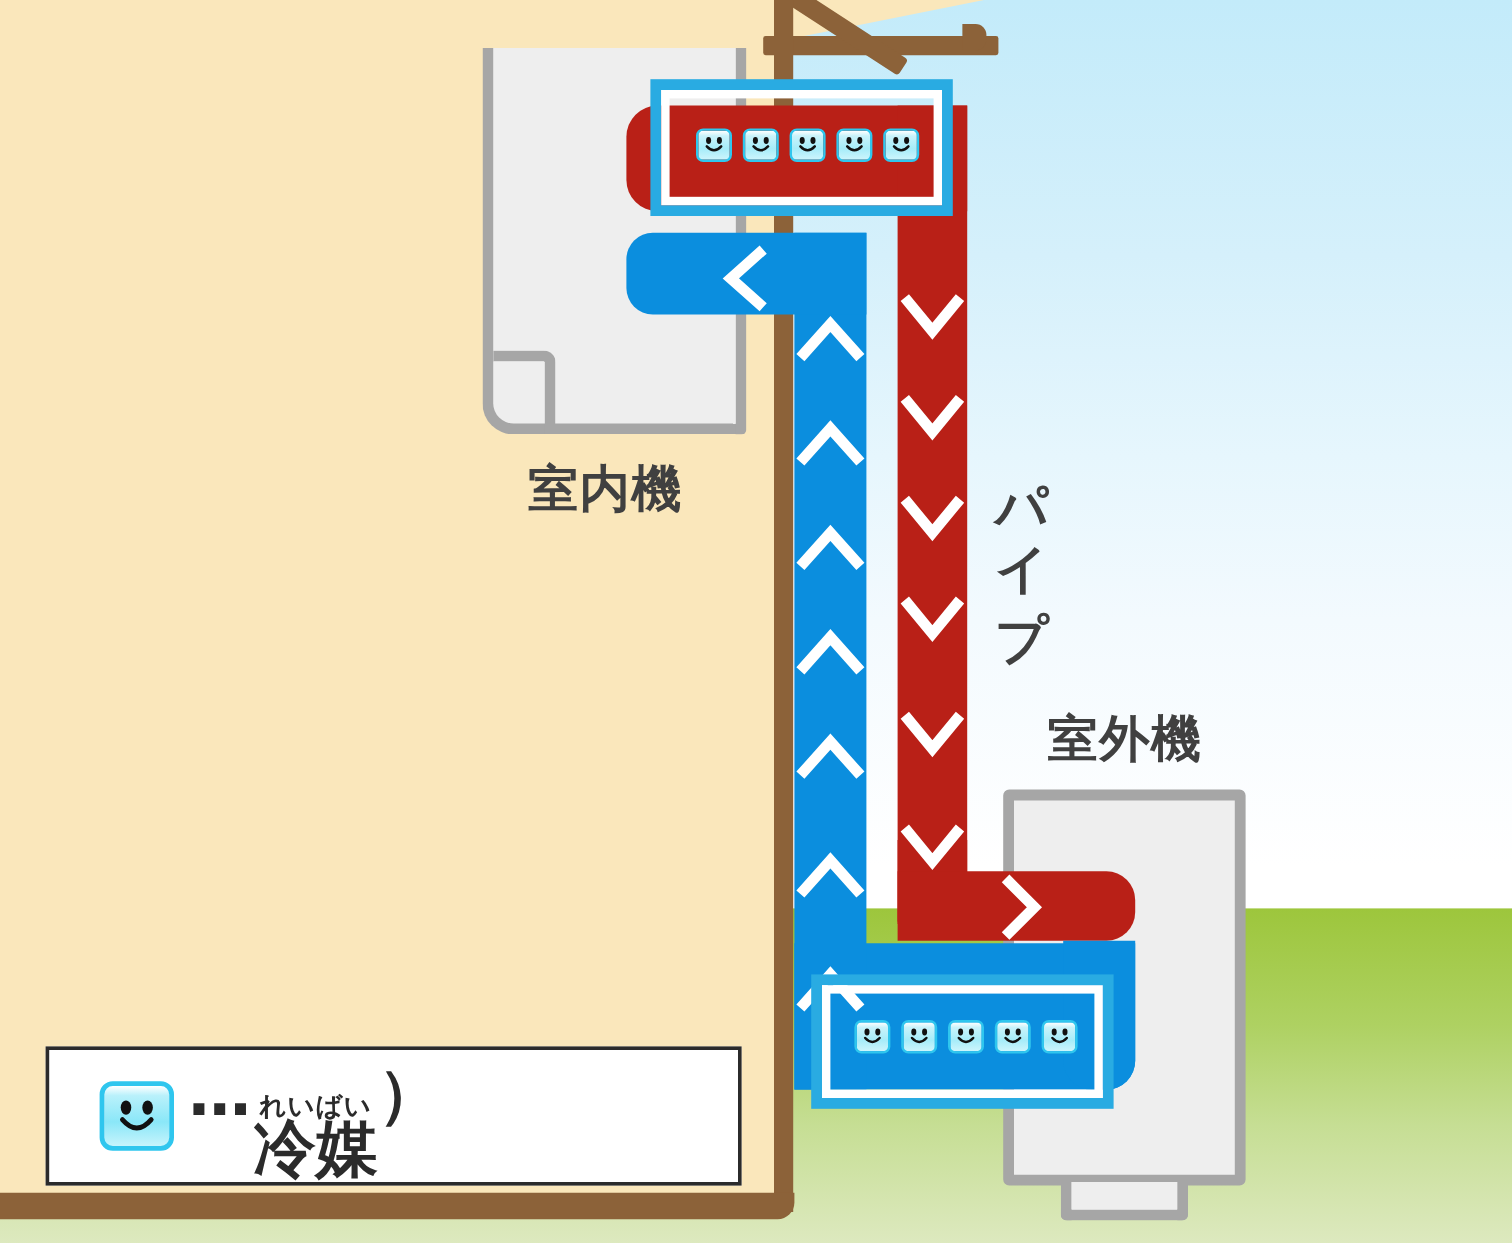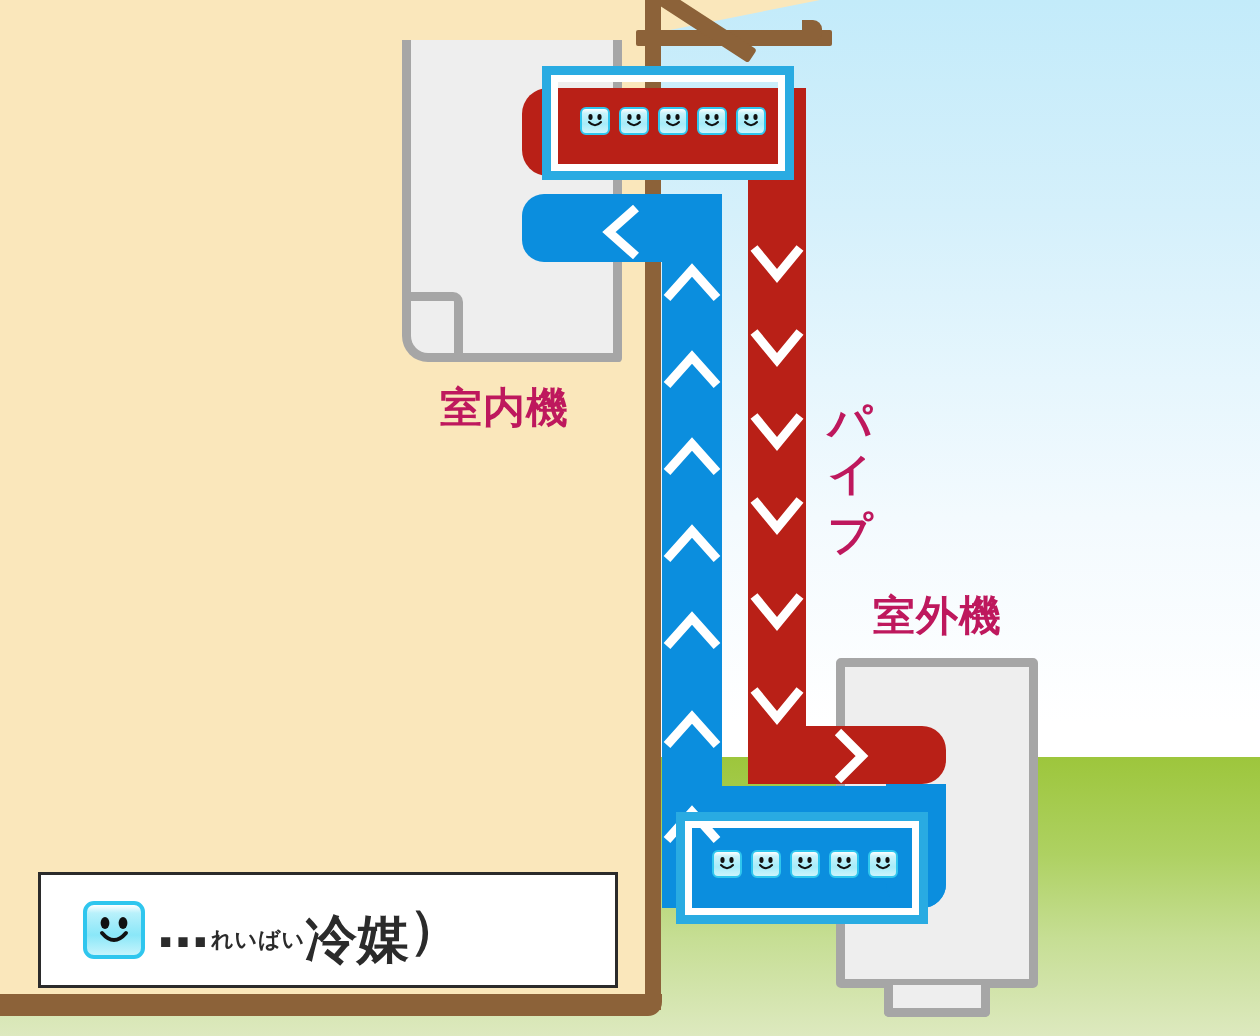--- a/index.html
+++ b/index.html
@@ -171,21 +171,21 @@
     border-radius: 6px;
     background: linear-gradient(to bottom, #ffffff 0%, #c8f3fb 18%, #a6ecf9 62%, #cdf5fc 100%);
     border: 2px solid #2fc6ee;
     position: relative;
   }
   .gas-chip svg { position: absolute; left: 0; top: 0; }
 
   
   .label {
     position: absolute;
-    color: #be185d;
+    color: #404040;
     font-weight: bold;
     font-family: "DejaVu Sans", "Liberation Sans", sans-serif;
     letter-spacing: 1px;
     white-space: nowrap;
   }
   .label-indoor { left: 440px; top: 380px; font-size: 42px; }
   .label-outdoor { left: 862px; top: 588px; font-size: 42px; margin-left: 11px; }
   .label-pipe {
     left: 828px; top: 372px; font-size: 44px;
     writing-mode: vertical-rl; text-orientation: upright;
@@ -211,21 +211,21 @@
   }
   .legend-text {
     margin-left: 12px;
     font-size: 52px; font-weight: bold; color: #2b2b2b;
     font-family: "DejaVu Sans", "Liberation Sans", sans-serif;
     display: flex; align-items: baseline;
     white-space: nowrap;
   }
   .dots { font-size: 52px; letter-spacing: 2px; }
   .ruby-wrap {
-    display: inline-flex; flex-direction: row; align-items: center;
+    display: inline-flex; flex-direction: column; align-items: center;
     line-height: 1;
   }
   .ruby-top {
     font-size: 22px; font-weight: bold; letter-spacing: 1px;
     margin-bottom: -2px;
   }
   .ruby-base { font-size: 52px; font-weight: bold; }
 </style>
 </head>
 <body>

